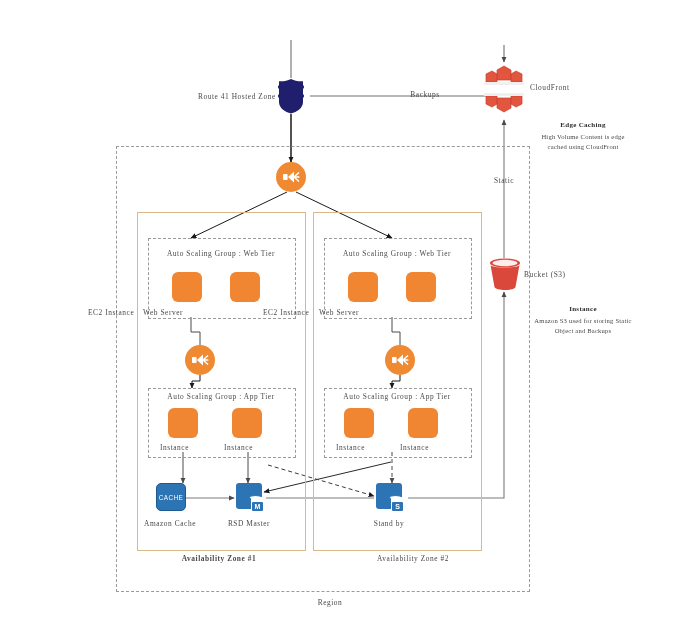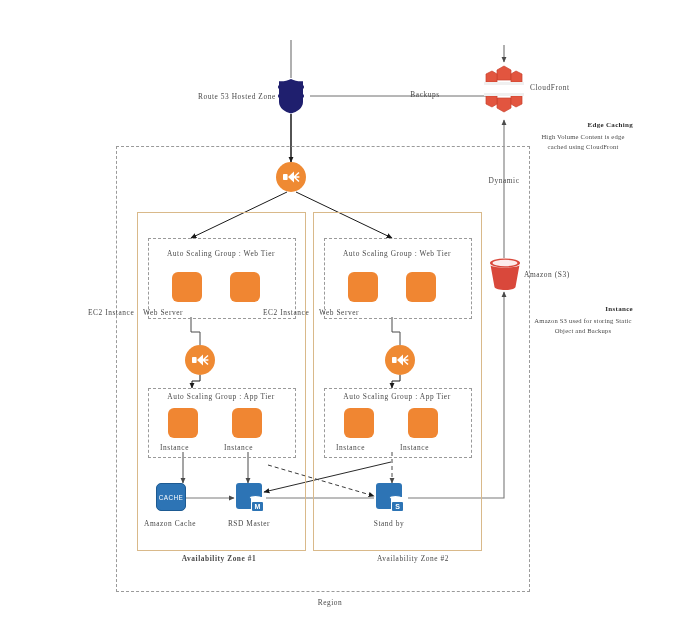--- a/index.html
+++ b/index.html
@@ -6,21 +6,21 @@
   body{width:680px;height:632px;position:relative;overflow:hidden;
        font-family:"Liberation Serif",serif;color:#3a3a3a;}
   #stage{position:absolute;left:0;top:0;width:680px;height:632px;}
   svg#wires{position:absolute;left:0;top:0;width:680px;height:632px;}
 
   .lbl{position:absolute;font-size:7.4px;letter-spacing:.55px;color:#4a4a4a;
        white-space:nowrap;line-height:1.35;text-align:center;}
   .lbl.c{text-align:center;transform:translateX(-50%);}
   .note{position:absolute;text-align:center;transform:translateX(-50%);
         font-size:6.6px;line-height:1.55;letter-spacing:.2px;color:#4a4a4a;}
-  .note b{display:block;font-size:7px;letter-spacing:.3px;color:#2e2e2e;margin-bottom:1px;text-align:right;}
+  .note b{display:block;font-size:7px;letter-spacing:.3px;color:#2e2e2e;margin-bottom:1px;}
 
   .region{position:absolute;border:1px dashed #9a9a9a;}
   .az{position:absolute;border:1px solid #d9b98a;}
   .asg{position:absolute;border:1px dashed #9a9a9a;}
   .ec2{position:absolute;width:30px;height:30px;border-radius:6px;background:#f08632;}
 
   .elb{position:absolute;width:30px;height:30px;border-radius:50%;background:#ef8a33;
        display:flex;align-items:center;justify-content:center;}
   .r53{position:absolute;width:30px;height:36px;}
   .cf{position:absolute;width:48px;height:54px;}
@@ -90,21 +90,21 @@
     <path d="M408,498 L504,498 L504,292" stroke="#7a7a7a" stroke-width="1.1" fill="none" marker-end="url(#ahg)"></path>
 
     <line x1="504" y1="258" x2="504" y2="120" stroke="#7a7a7a" stroke-width="1.1" marker-end="url(#ahg)"></line>
   </svg>
 
   <div class="region" style="left:116px;top:146px;width:412px;height:444px;"></div>
 
   <div class="az" style="left:137px;top:212px;width:167px;height:337px;"></div>
   <div class="az" style="left:313px;top:212px;width:167px;height:337px;"></div>
 
-  <div class="lbl" style="left:198px;top:92px;">Route 53 Hosted  Zone</div>
+  <div class="lbl" style="left:198px;top:92px;">Route 41 Hosted  Zone</div>
   <div class="r53" style="left:276px;top:78px;">
     <svg viewBox="0 0 30 36" width="30" height="36">
       <path d="M15,1 C11,3 7,3.6 3,3.2 L3,7 C1.6,8 1.6,10 3,11 L3,16
                C1.6,17 1.6,19 3,20 L3,24 C3,30 9,34 15,35.5
                C21,34 27,30 27,24 L27,20 C28.4,19 28.4,17 27,16 L27,11
                C28.4,10 28.4,8 27,7 L27,3.2 C23,3.6 19,3 15,1 Z" fill="#1f1f6e"></path>
     </svg>
   </div>
 
   <div class="lbl c" style="left:425px;top:90px;">Backups</div>
@@ -123,31 +123,31 @@
       </g>
     </svg>
   </div>
   <div class="lbl" style="left:530px;top:83px;">CloudFront</div>
 
   <div class="note" style="left:583px;top:120px;width:100px;">
     <b>Edge Caching</b>
     <span>High Volume Content is edge cached  using CloudFront</span>
   </div>
 
-  <div class="lbl c" style="left:504px;top:176px;">Dynamic</div>
+  <div class="lbl c" style="left:504px;top:176px;">Static</div>
 
   <div class="s3" style="left:488px;top:258px;">
     <svg viewBox="0 0 34 32" width="34" height="32">
       <ellipse cx="17" cy="5" rx="15" ry="4.6" fill="#d9483b"></ellipse>
       <ellipse cx="17" cy="5" rx="12.4" ry="3.2" fill="#fdeceb"></ellipse>
       <path d="M2.6,7.5 C2.6,7.5 6,9.6 17,9.6 C28,9.6 31.4,7.5 31.4,7.5
                L27.5,29 C27,31 22,32 17,32 C12,32 7,31 6.5,29 Z" fill="#d9483b"></path>
     </svg>
   </div>
-  <div class="lbl" style="left:524px;top:270px;">Amazon  (S3)</div>
+  <div class="lbl" style="left:524px;top:270px;">Bucket  (S3)</div>
 
   <div class="note" style="left:583px;top:304px;width:100px;">
     <b>Instance</b>
     <span>Amazon S3 used  for storing Static  Object and Backups</span>
   </div>
 
   <div class="elb" style="left:276px;top:162px;">
     <svg viewBox="0 0 30 30" width="30" height="30">
       <g fill="#ffffff">
         <rect x="7" y="12" width="4.6" height="6" rx="0.8"></rect>

